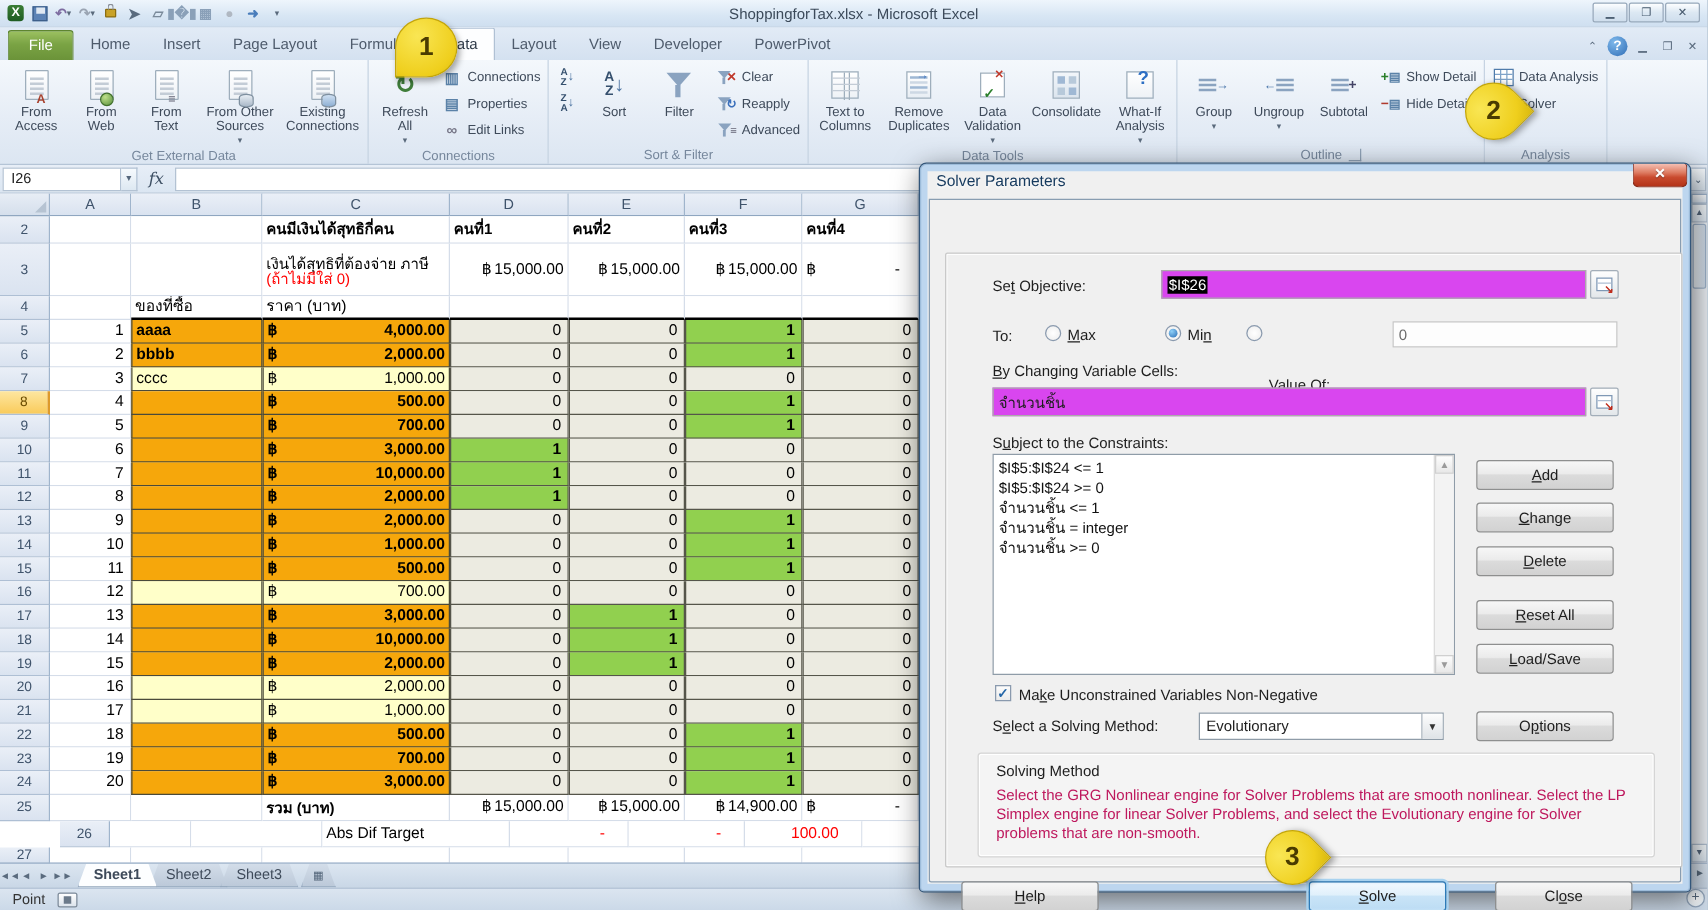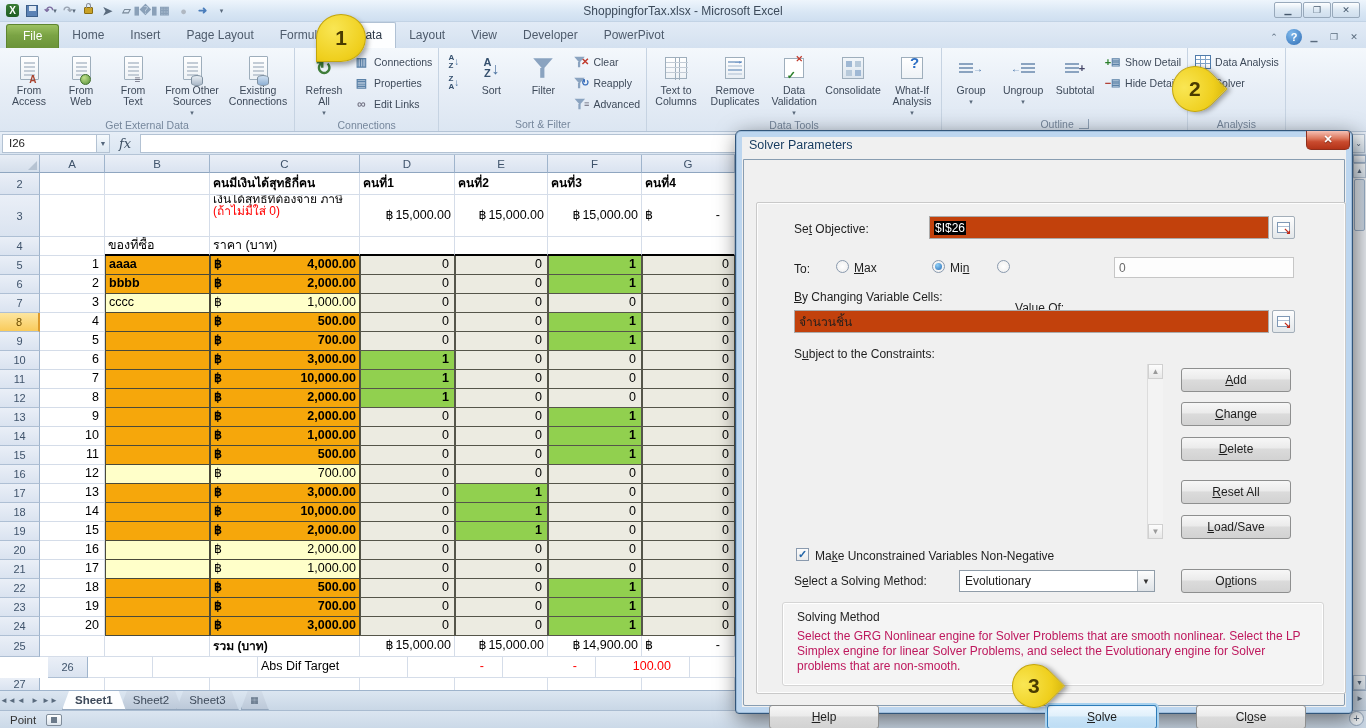--- a/index.html
+++ b/index.html
@@ -91,21 +91,21 @@
 .c-n{justify-content:flex-end;padding-right:5px;}
 .c-h{font-weight:bold;font-size:12px;}
 .c-o,.c-oc{background:#F6A70B;font-weight:bold;border-color:#4a4a3a;border-left:1px solid #4a4a3a;}
 .c-y,.c-yc{background:#FFFFC9;border-color:#4a4a3a;border-left:1px solid #4a4a3a;}
 .c-z{background:#ECEBE1;border-color:#55554a;border-left:1px solid #55554a;justify-content:flex-end;padding-right:5px;}
 .c-g{background:#91D04F;border-color:#55554a;border-left:1px solid #55554a;justify-content:flex-end;padding-right:5px;font-weight:bold;}
 .c-r{color:#ff0000;justify-content:flex-end;padding-right:18px;}
 .c-ac{justify-content:flex-end;gap:2px;}
 .c-acd{justify-content:space-between;padding-right:14px;}
 .c-oc,.c-yc{justify-content:space-between;}
-.c-c3{white-space:normal;align-items:flex-end;font-size:12px;padding-bottom:18px;}
+.c-c3{white-space:normal;align-items:flex-end;font-size:12px;padding-bottom:6px;}
 .red{color:#ff0000;}
 .tbb{border-bottom:2px solid #000 !important;}
 
 
 #tabbar{position:absolute;left:0;top:690px;width:1366px;height:20px;background:linear-gradient(#dce6f1,#c9d7e6);border-top:1px solid #9fb4cc;display:flex;align-items:center;}
 .nav{width:14px;text-align:center;font-size:8px;color:#5a6b7e;}
 .stab{height:19px;padding:3px 12px 0;font-size:11.5px;color:#3e4a5a;background:linear-gradient(#d3dde9,#bcc9d9);border:1px solid #93a6bc;border-top:none;margin-right:-6px;clip-path:polygon(7px 0,calc(100% - 7px) 0,100% 100%,0 100%);}
 .stab.active{background:#fdfeff;font-weight:bold;z-index:2;}
 #instab{width:28px;height:19px;background:linear-gradient(#d3dde9,#bcc9d9);border:1px solid #93a6bc;border-top:none;clip-path:polygon(7px 0,calc(100% - 7px) 0,100% 100%,0 100%);margin-left:8px;display:flex;align-items:center;justify-content:center;font-size:9px;color:#56687c;}
 #hs-arrows{position:absolute;right:2px;top:3px;display:flex;gap:3px;font-size:8px;color:#5a6b7e;}
@@ -125,21 +125,21 @@
 #vs-track{flex:1;}
 
 
 #dlg{position:absolute;left:735px;top:130px;width:618px;height:584px;z-index:50;background:#f0f0f0;border:1px solid #33567a;border-radius:6px 6px 4px 4px;box-shadow:inset 0 0 0 1px #9dbcda,inset 0 0 0 6px #bdd6ef,3px 6px 22px rgba(0,0,0,.55);font-size:12px;color:#1e1e1e;}
 #dlg-titlebar{position:absolute;left:7px;top:0;right:7px;height:28px;display:flex;align-items:center;}
 #dlg-title{font-size:12.5px;color:#163a5e;padding-left:6px;text-shadow:0 1px 2px rgba(255,255,255,.9);}
 #dlg-close{position:absolute;top:0px;right:2px;width:44px;height:19px;background:linear-gradient(#f5c0b4,#dd7a60 40%,#c94b2f 60%,#b33318);border:1px solid #8e2f1d;border-top:none;border-radius:0 3px 5px 5px;color:#fff;font-size:11px;font-weight:bold;text-align:center;line-height:17px;text-shadow:0 1px 1px rgba(0,0,0,.4);}
 #dlg-body{position:absolute;left:7px;top:28px;right:7px;bottom:7px;background:#f0f0f0;border:1px solid #889db1;border-radius:0 0 2px 2px;}
 .dframe{position:absolute;left:12px;top:42px;width:590px;height:492px;border:1px solid #c9c9c9;box-shadow:inset 0 0 0 1px #fdfdfd;border-radius:2px;}
 .dlabel{position:absolute;font-size:12px;color:#1e1e1e;}
-.tb{position:absolute;background:#c2410c;border:1px solid #ababab;height:23px;display:flex;align-items:center;padding:0 4px;font-size:12px;}
+.tb{position:absolute;background:#d946ef;border:1px solid #ababab;height:23px;display:flex;align-items:center;padding:0 4px;font-size:12px;}
 .tb .selhl{background:#000;color:#fff;padding:0 1px;}
 .tb.dis{background:#fdfdfd;border-color:#c6c6c6;color:#6a6a6a;}
 .range-btn{position:absolute;width:23px;height:23px;border:1px solid #a3aeb9;border-radius:2px;background:linear-gradient(#fefefe,#e3e7ea);display:flex;align-items:center;justify-content:center;}
 .rb-ic{width:13px;height:11px;background:#fff;border:1px solid #7f98b5;position:relative;}
 .rb-ic::before{content:"";position:absolute;left:0;top:3px;width:11px;height:1px;background:#aebfd4;}
 .rb-ic::after{content:"↘";position:absolute;right:-2px;bottom:-4px;color:#c02b1a;font-size:9px;font-weight:bold;}
 .rad{position:absolute;width:13px;height:13px;border-radius:50%;border:1px solid #8a9aae;background:radial-gradient(#ffffff,#ececec);}
 .rad.on::after{content:"";position:absolute;left:2px;top:2px;width:7px;height:7px;border-radius:50%;background:radial-gradient(circle at 35% 30%,#8fd0f8,#2a6db5);}
 .radlab{position:absolute;font-size:12px;}
 #clist{position:absolute;left:50px;top:203px;width:370px;height:177px;background:#fff;border:1px solid #8f9ca8;padding:2px 20px 2px 4px;overflow:hidden;}
@@ -921,20 +921,27 @@
       <label class="radlab" style="left:271px;top:101px;margin-top:40px;"><u>V</u>alue Of:</label>
       <div class="tb dis" style="left:370px;top:97px;width:180px;height:21px;">0</div>
 
       <label class="dlabel" style="left:50px;top:130px;"><u>B</u>y Changing Variable Cells:</label>
       <div class="tb" style="left:50px;top:150px;width:475px;">จำนวนชิ้น</div>
       <div class="range-btn" style="left:528px;top:150px;">
           <span class="rb-ic"></span>
         </div>
 
       <label class="dlabel" style="left:50px;top:187px;">S<u>u</u>bject to the Constraints:</label>
+      <div id="clist">
+          <div class="citem">$I$5:$I$24 &lt;= 1</div>
+          <div class="citem">$I$5:$I$24 &gt;= 0</div>
+          <div class="citem">จำนวนชิ้น &lt;= 1</div>
+          <div class="citem">จำนวนชิ้น = integer</div>
+          <div class="citem">จำนวนชิ้น &gt;= 0</div>
+        </div>
       <div id="clist-sb">
         <div class="sb-arr">▲</div>
         <div class="sb-arr dn">▼</div>
       </div>
       <button class="btn" style="left:437px;top:208px;"><u>A</u>dd</button>
       <button class="btn" style="left:437px;top:242px;"><u>C</u>hange</button>
       <button class="btn" style="left:437px;top:277px;"><u>D</u>elete</button>
       <button class="btn" style="left:437px;top:320px;"><u>R</u>eset All</button>
       <button class="btn" style="left:437px;top:355px;"><u>L</u>oad/Save</button>
 

